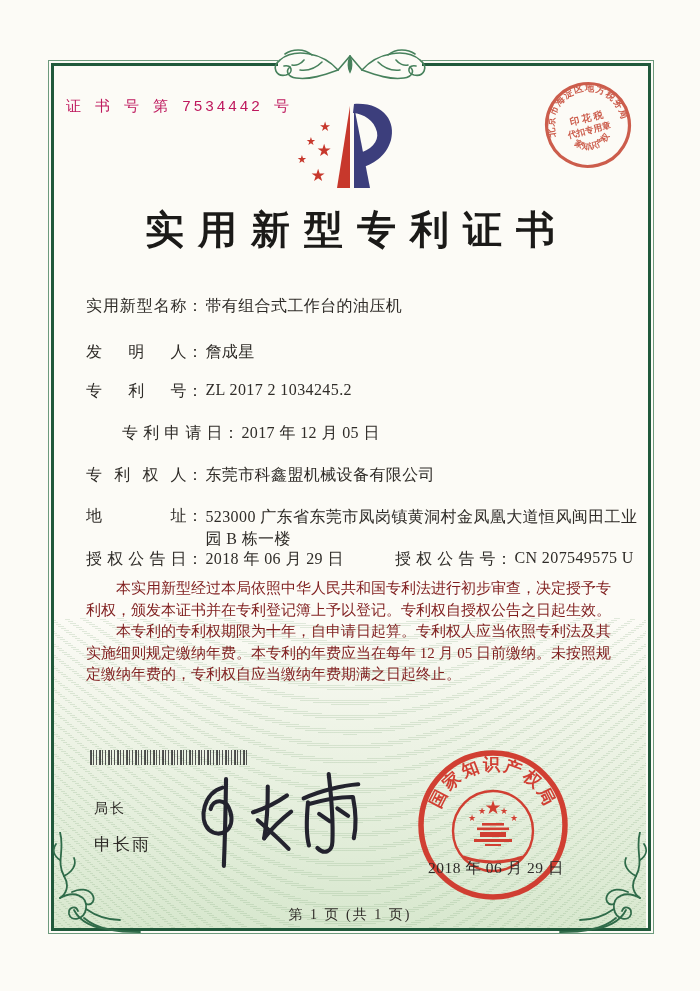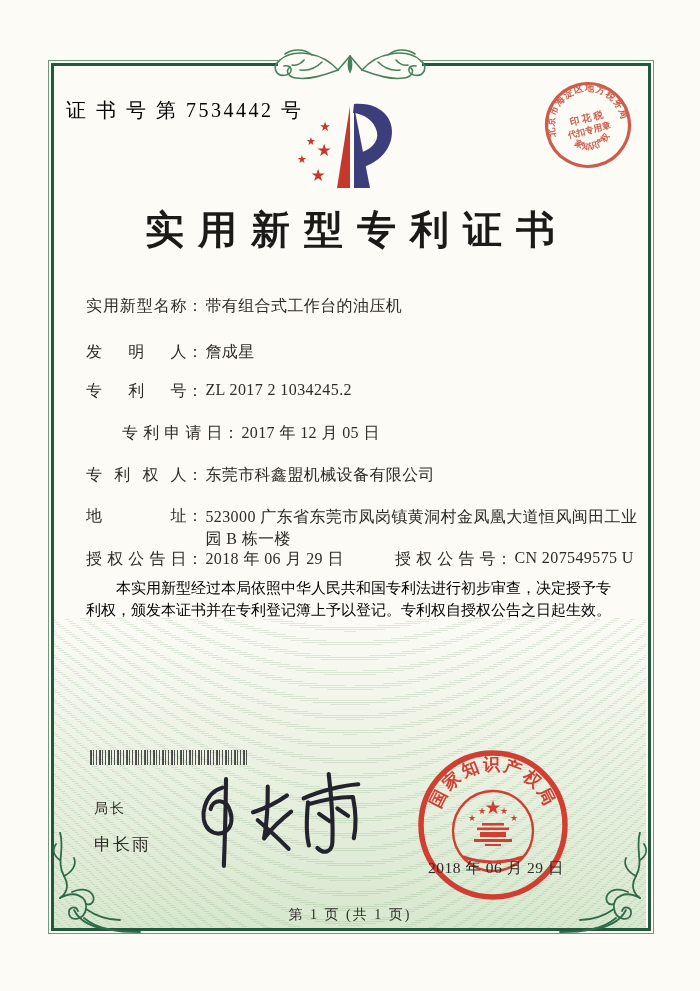--- a/index.html
+++ b/index.html
@@ -8,32 +8,32 @@
   .abs{position:absolute;}
   
   .frame-outer{left:48px;top:60px;width:604px;height:872px;border:1px solid #6d9a7d;z-index:2;}
   .frame-inner{left:2px;top:2px;right:2px;bottom:2px;position:absolute;border:3px solid #20593b;}
   
   .wave-band{left:54px;top:618px;width:592px;height:312px;z-index:1;
     background:
       repeating-radial-gradient(ellipse 140% 95% at 50% 175%, rgba(116,160,112,.20) 0 1px, rgba(0,0,0,0) 1px 6px),
       linear-gradient(180deg, rgba(223,236,215,0) 0, rgba(222,235,212,.45) 35%, rgba(209,228,199,.85) 100%);}
   .content{z-index:4;}
-  .certno{left:66px;top:97px;font-size:20px;letter-spacing:2.5px;color:#000000;}
+  .certno{left:66px;top:97px;font-size:15px;letter-spacing:2.5px;color:#be185d;font-family:Liberation Mono, monospace;}
   .title{left:0;top:203px;width:700px;text-align:center;font-size:39px;font-weight:600;
          color:#1b1a18;letter-spacing:14px;text-indent:14px;}
   
   .frow{left:86px;font-size:16px;letter-spacing:.4px;white-space:nowrap;}
   .flabel{display:inline-block;width:101px;text-align:justify;text-align-last:justify;vertical-align:top;}
   .fcolon{display:inline-block;vertical-align:top;}
   .fvalue{display:inline-block;vertical-align:top;margin-left:2px;}
   .fvalue.wrap{white-space:normal;width:432px;line-height:22px;}
   .grantno{position:absolute;left:309px;top:0;white-space:nowrap;}
   
-  .paras{left:86px;top:578px;width:528px;font-size:15px;line-height:21.5px;color:#000000;}
+  .paras{left:86px;top:578px;width:528px;font-size:15px;line-height:21.5px;color:#7f1d1d;}
   .paras p{margin:0;text-indent:2em;}
   .barcode{left:90px;top:750px;width:158px;height:15px;opacity:.85;background:
       repeating-linear-gradient(90deg,#3a3a3a 0 1px,transparent 1px 3px),
       repeating-linear-gradient(90deg,#2e2e2e 0 2px,transparent 2px 9px);}
   .dirtitle{left:94px;top:800px;font-size:14px;letter-spacing:2px;}
   .dirname{left:94px;top:833px;font-size:17px;letter-spacing:2px;}
   .sigsvg{left:190px;top:770px;z-index:5;}
   .sealsvg{left:413px;top:745px;z-index:5;opacity:.93;}
   .stampsvg{left:542px;top:79px;z-index:5;opacity:.92;}
   .sealdate{left:428px;top:858px;font-size:15.5px;letter-spacing:.5px;color:#2c2a28;z-index:6;}
@@ -146,20 +146,21 @@
 </div>
 <div class="abs content frow" style="top:549px;">
   <span class="flabel">授权公告日</span><span class="fcolon">：</span><span class="fvalue">2018 年 06 月 29 日</span>
   <span class="grantno">
     <span class="flabel">授权公告号</span><span class="fcolon">：</span><span class="fvalue">CN 207549575 U</span>
   </span>
 </div>
 
 <div class="abs content paras">
   <p>本实用新型经过本局依照中华人民共和国专利法进行初步审查，决定授予专利权，颁发本证书并在专利登记簿上予以登记。专利权自授权公告之日起生效。</p>
+  <p>本专利的专利权期限为十年，自申请日起算。专利权人应当依照专利法及其实施细则规定缴纳年费。本专利的年费应当在每年 12 月 05 日前缴纳。未按照规定缴纳年费的，专利权自应当缴纳年费期满之日起终止。</p>
 </div>
 
 <div class="abs content barcode"></div>
 
 <div class="abs content dirtitle">局长</div>
 <div class="abs content dirname">申长雨</div>
 
 <svg class="abs sigsvg" width="185" height="100" viewBox="0 0 180 95">
   <g transform="rotate(-4 90 48)" stroke="#23232e" stroke-width="4" fill="none" stroke-linecap="round" stroke-linejoin="round">
     <path d="M34,12 C16,16 8,40 18,52 C28,62 44,54 40,36 C37,22 24,22 21,32"></path>

